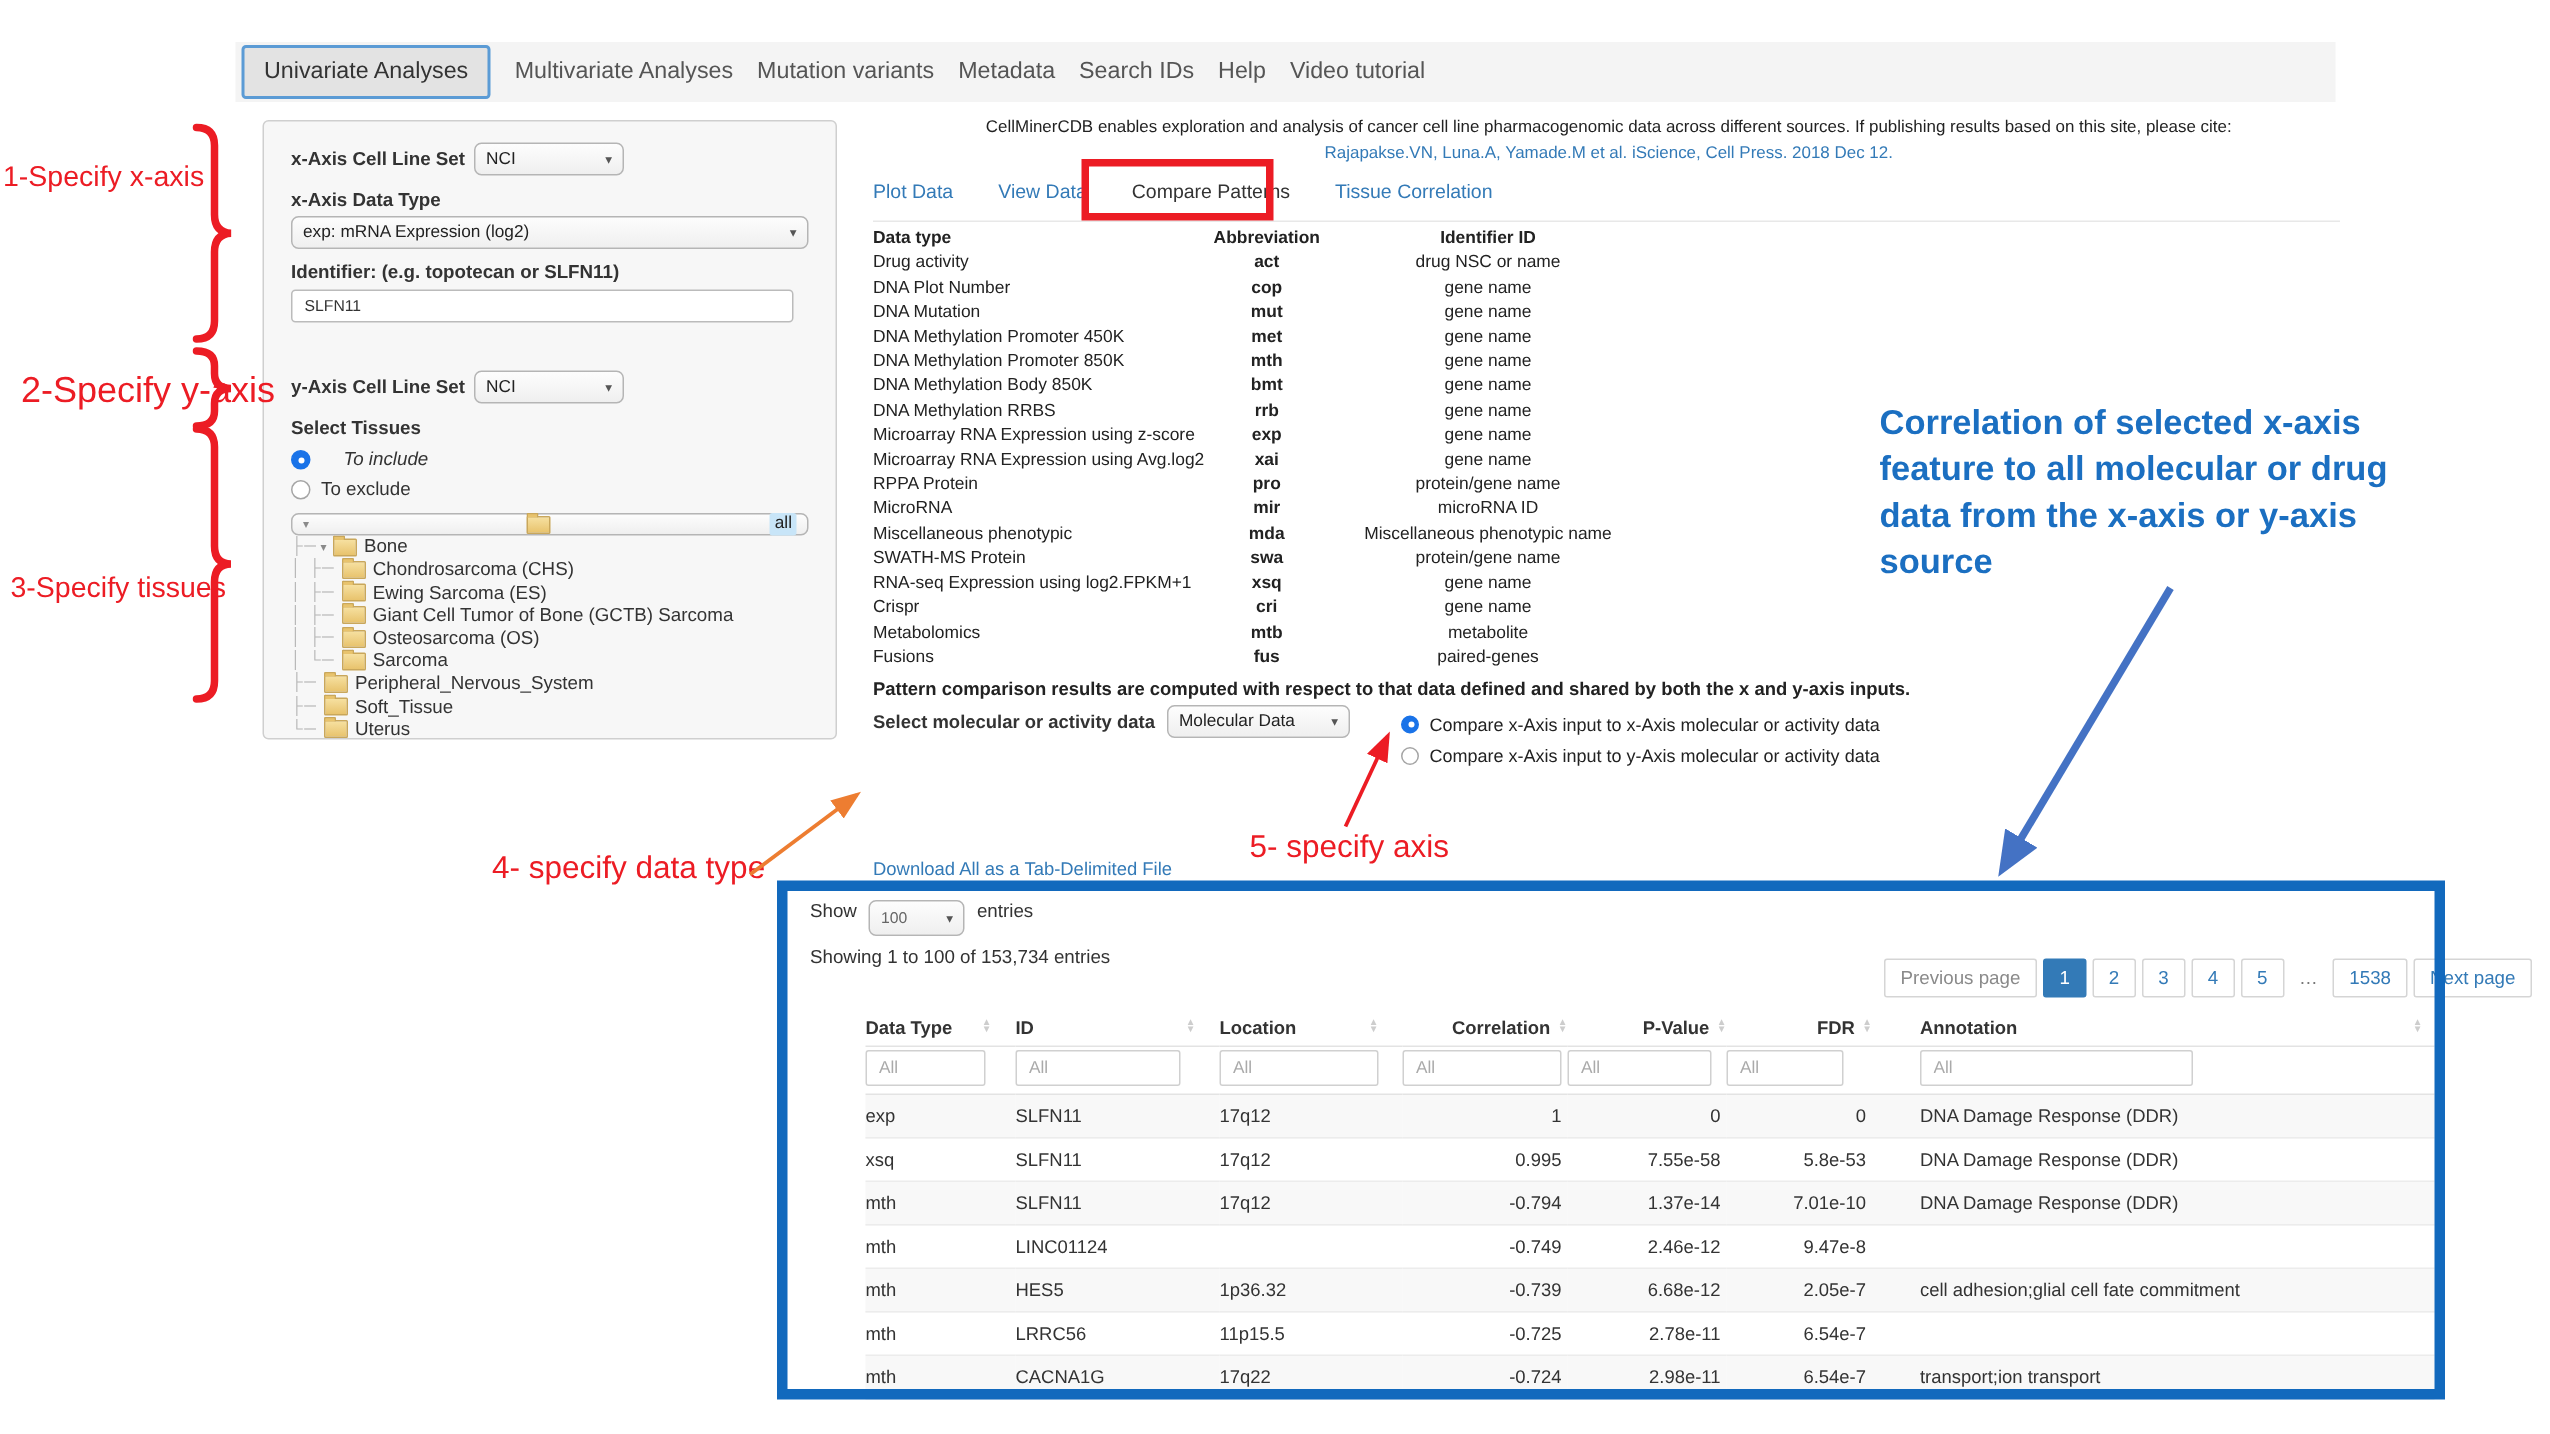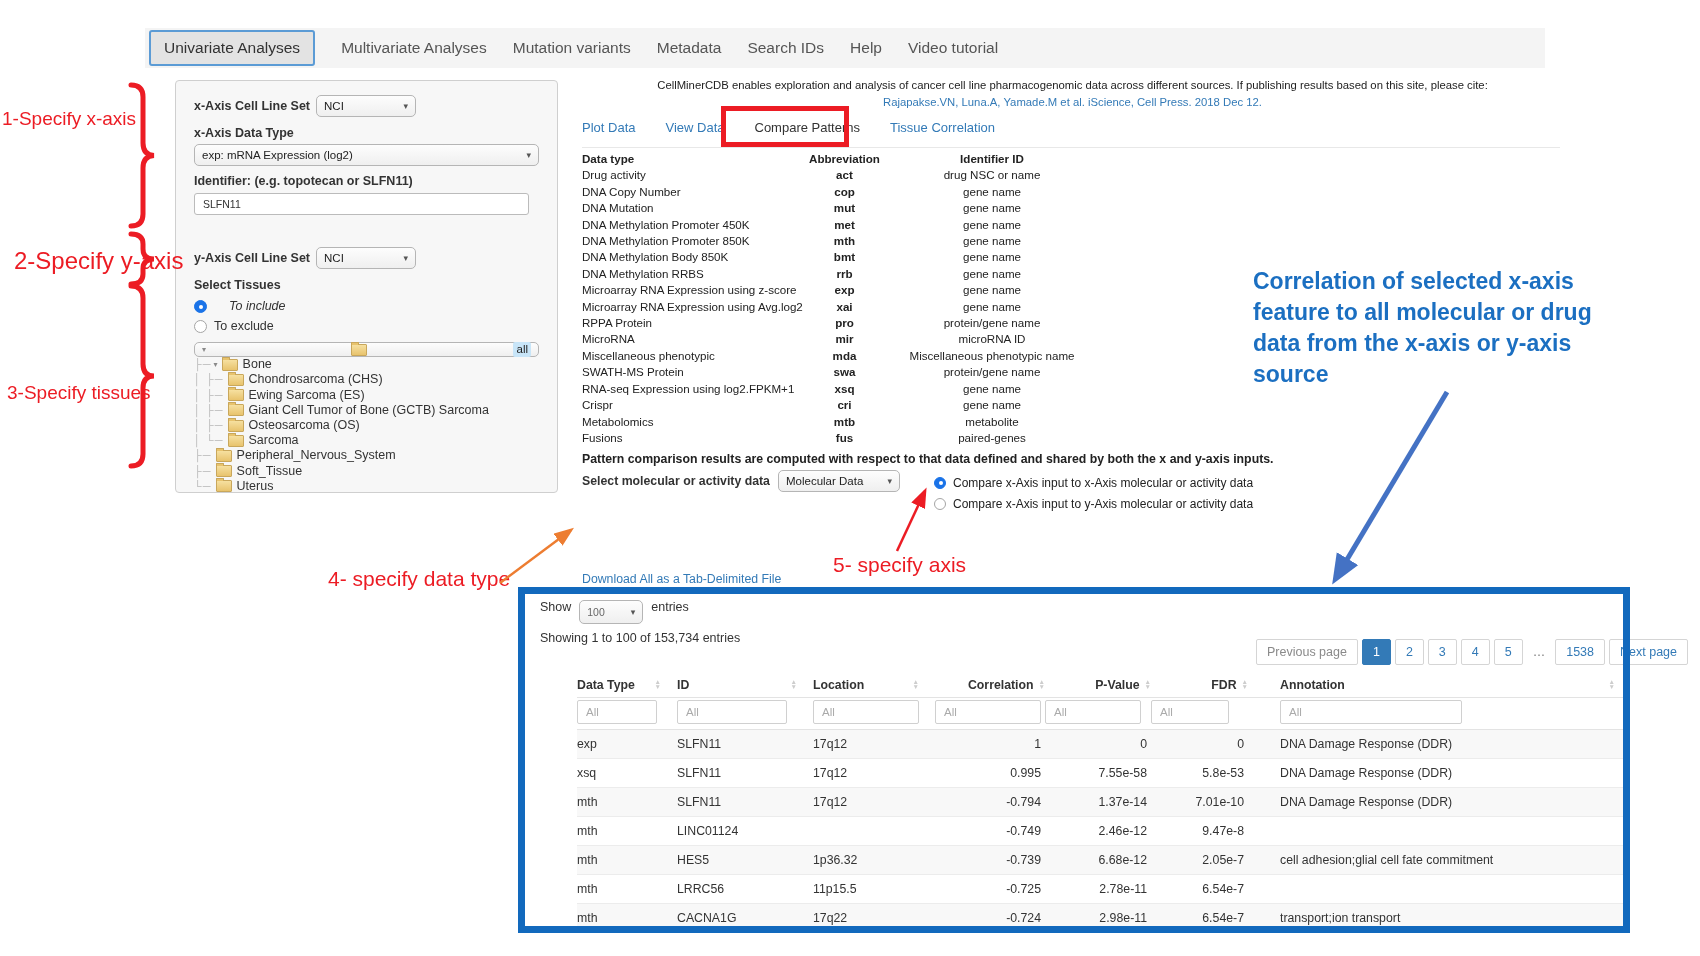--- a/index.html
+++ b/index.html
@@ -1,21 +1,21 @@
 <!DOCTYPE html>
 <html><head>
 <meta charset="utf-8">
 <style>
   html,body{margin:0;padding:0;background:#fff;}
   #app{position:relative;width:1700px;height:956px;background:#fff;overflow:hidden;
        font-family:"Liberation Sans","DejaVu Sans",sans-serif;color:#222;}
 
   
-  #topnav{position:absolute;left:145px;top:28px;width:1400px;height:40px;background:#f4f4f4;
-          display:flex;align-items:center;gap:26px;font-size:15.5px;color:#555;}
+  #topnav{position:absolute;left:157px;top:28px;width:1400px;height:40px;background:#f4f4f4;
+          display:flex;align-items:center;gap:16px;font-size:15.5px;color:#555;}
   .nav-tab{white-space:nowrap;cursor:default;}
   .nav-tab.active{background:#e3e3e3;border:2px solid #5b9bd5;border-radius:3px;
           padding:7px 13px;color:#333;margin-left:4px;}
 
   
   #sidebar{position:absolute;left:175px;top:80px;width:383px;height:413px;background:#f7f7f7;
            border:1px solid #cfcfcf;border-radius:4px;padding:14px 18px;box-sizing:border-box;
            font-size:12.5px;color:#333;}
   .lbl{font-weight:bold;color:#333;}
   .row{display:flex;align-items:center;gap:6px;}
@@ -234,21 +234,21 @@
         <span class="c1">Data type</span>
         <span class="c2">Abbreviation</span>
         <span class="c3">Identifier ID</span>
       </div>
       <div class="dt-row">
         <span class="c1">Drug activity</span>
         <span class="c2">act</span>
         <span class="c3">drug NSC or name</span>
       </div>
       <div class="dt-row">
-        <span class="c1">DNA Copy Number</span>
+        <span class="c1">DNA Plot Number</span>
         <span class="c2">cop</span>
         <span class="c3">gene name</span>
       </div>
       <div class="dt-row">
         <span class="c1">DNA Mutation</span>
         <span class="c2">mut</span>
         <span class="c3">gene name</span>
       </div>
       <div class="dt-row">
         <span class="c1">DNA Methylation Promoter 450K</span>

